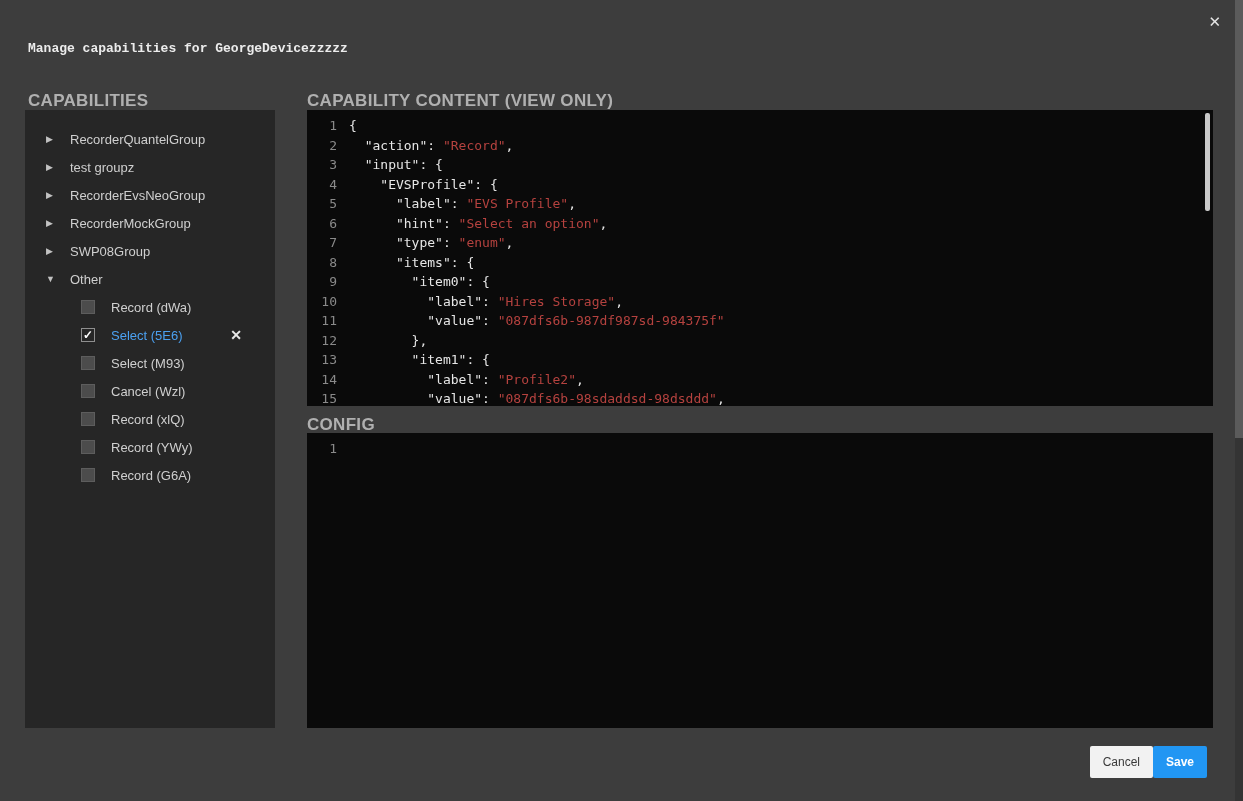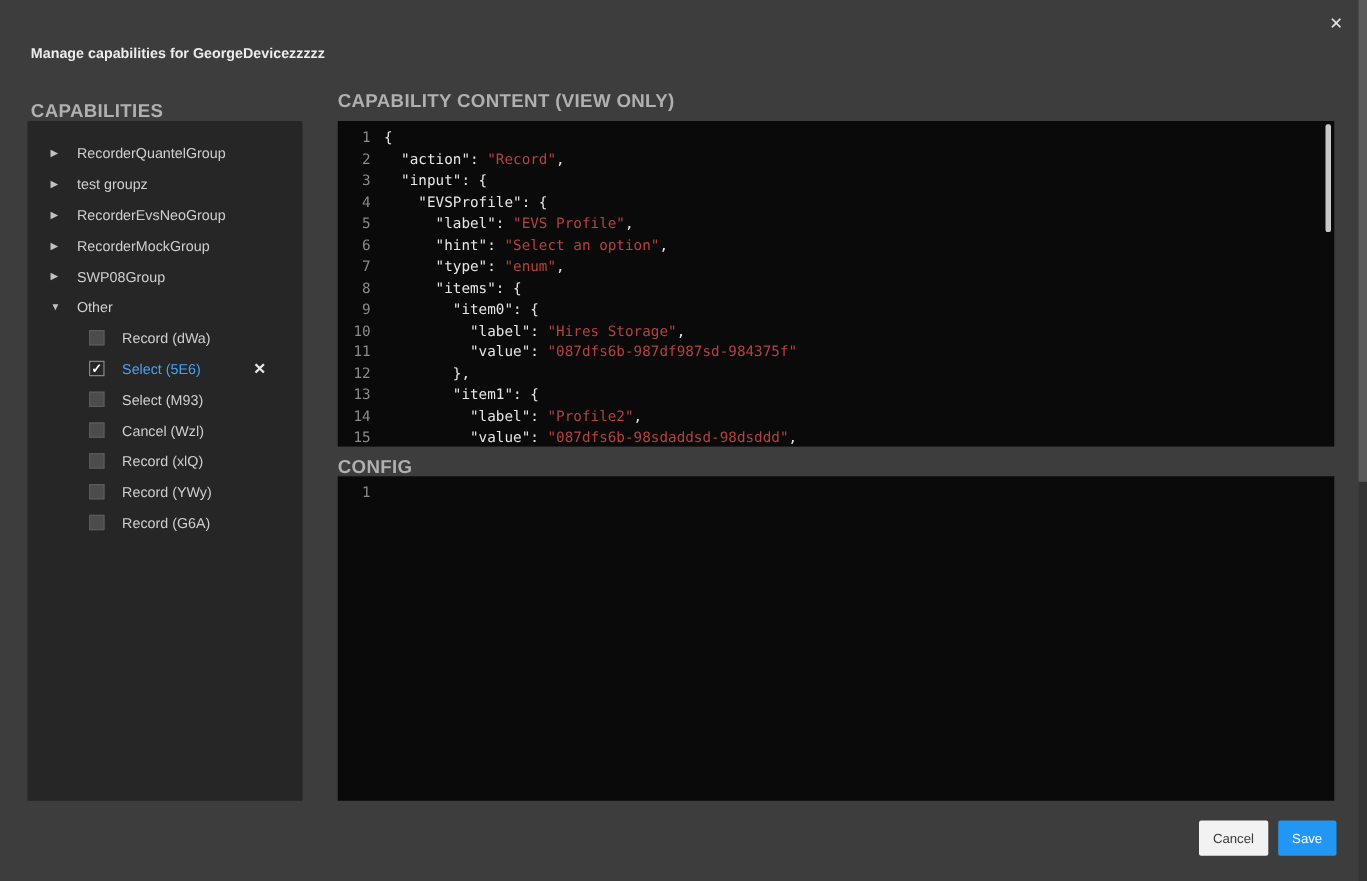--- a/index.html
+++ b/index.html
@@ -9,28 +9,28 @@
     background: #3d3d3d;
     font-family: "Liberation Sans", sans-serif;
     overflow: hidden;
   }
   .close-icon {
     position: absolute; top: 14px; right: 22px;
     color: #e4e4e4; font-size: 15px; cursor: pointer; line-height: 1;
   }
   .modal-title {
     position: absolute; top: 41px; left: 28px;
-    color: #ececec; font-size: 13px; font-weight: bold;
+    color: #ececec; font-size: 13px; font-weight: bold; font-family: Liberation Mono, monospace;
   }
   .section-label {
     position: absolute;
     color: #b0b0b0; font-size: 17px; font-weight: bold; letter-spacing: 0.3px;
   }
   #capabilities-header { top: 91px; left: 28px; }
-  #content-header { top: 82px; left: 307px; }
+  #content-header { top: 91px; left: 307px; }
   #config-header { top: 415px; left: 307px; }
 
   .tree-panel {
     position: absolute; top: 110px; left: 25px; width: 250px; height: 618px;
     background: #262626; padding-top: 15px; overflow: hidden;
   }
   .tree-row { height: 28px; display: flex; align-items: center; color: #cfcfcf; font-size: 13px; cursor: pointer; }
   .tree-row.group { padding-left: 21px; }
   .arrow { width: 24px; font-size: 9px; color: #c2c2c2; flex: 0 0 auto; }
   .tree-row.child { padding-left: 56px; padding-right: 33px; }
@@ -59,21 +59,21 @@
   .editor-scrollbar {
     position: absolute; right: 3px; top: 3px; width: 5px; height: 98px;
     background: #c9c9c9; border-radius: 2px;
   }
 
   .footer-btn {
     position: absolute; border: none; border-radius: 2px; font-size: 12px;
     font-family: "Liberation Sans", sans-serif; cursor: pointer; height: 32px;
   }
   .btn-cancel { right: 90px; top: 746px; background: #f2f2f2; color: #3a3a3a; padding: 0 13px; }
-  .btn-save { right: 28px; top: 746px; background: var(--save-blue, #2196f3); color: #ffffff; padding: 0 13px; font-weight: normal; }
+  .btn-save { right: 36px; top: 746px; background: var(--save-blue, #2196f3); color: #ffffff; padding: 0 13px; font-weight: bold; }
 
   .page-scrollbar { position: absolute; right: 0; top: 0; width: 8px; height: 100%; background: #343434; }
   .page-scroll-thumb { position: absolute; top: 0; width: 100%; height: 438px; background: #5b5b5b; }
 </style>
 </head>
 <body>
 
 <span class="close-icon">✕</span>
 <div class="modal-title">Manage capabilities for GeorgeDevicezzzzz</div>
 

